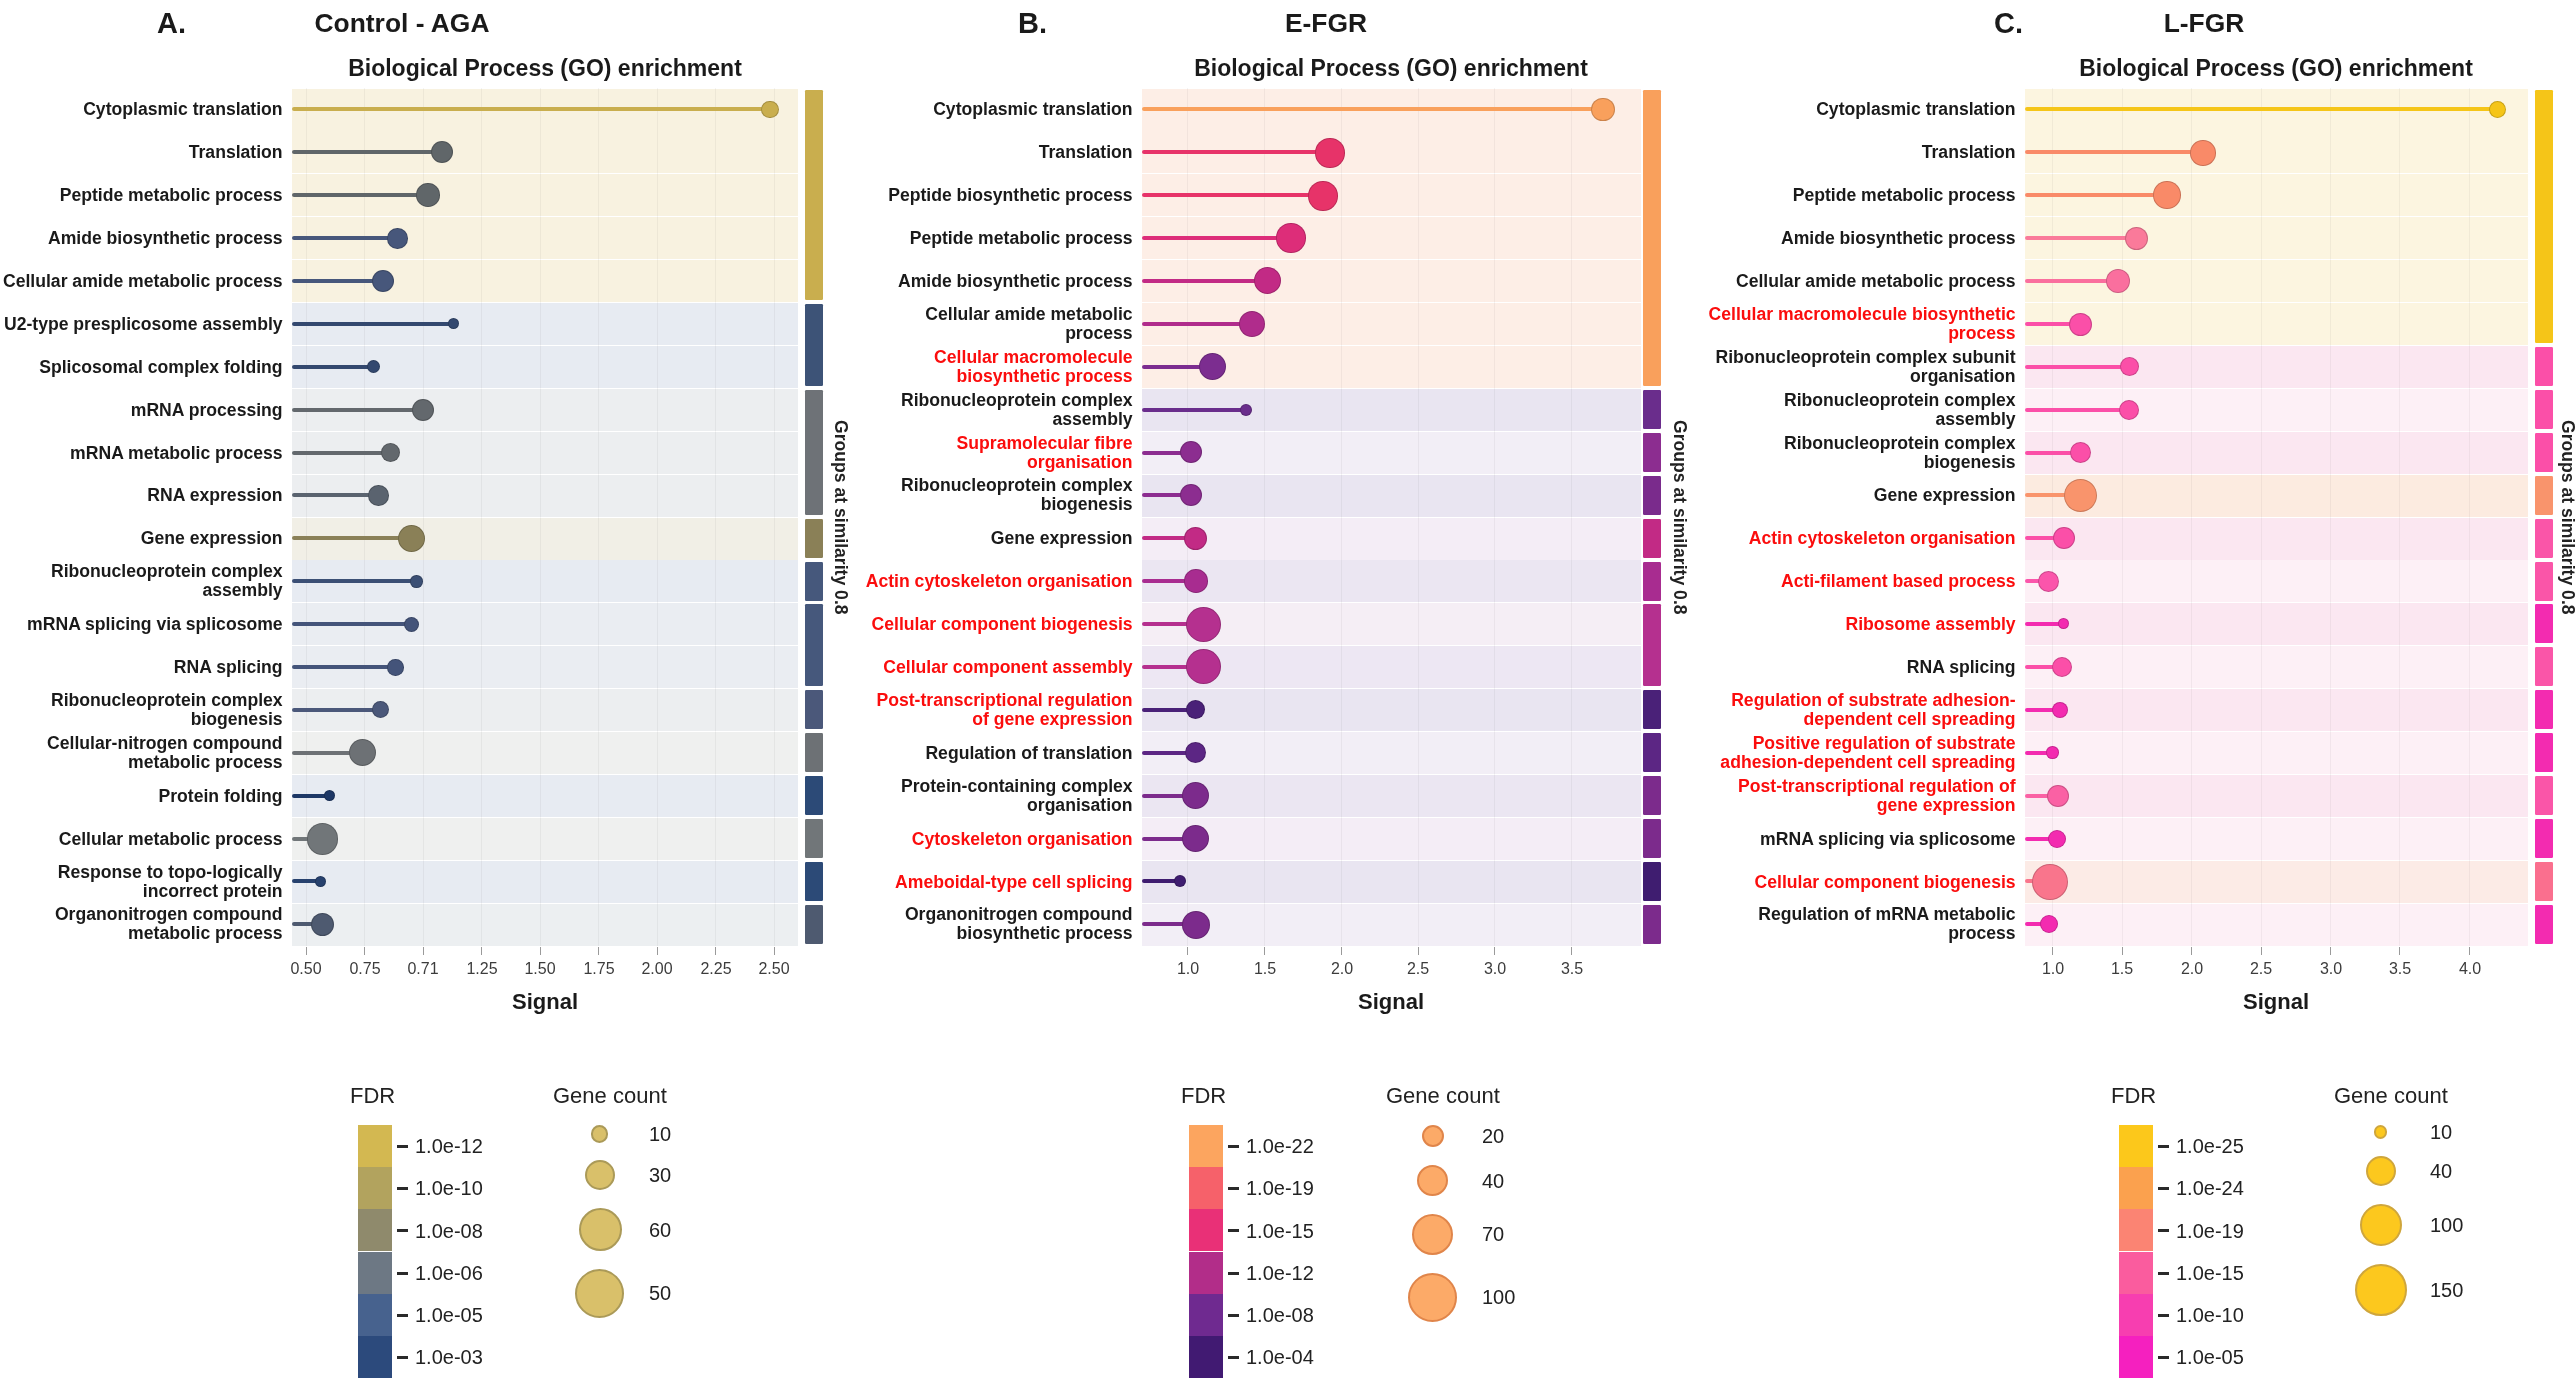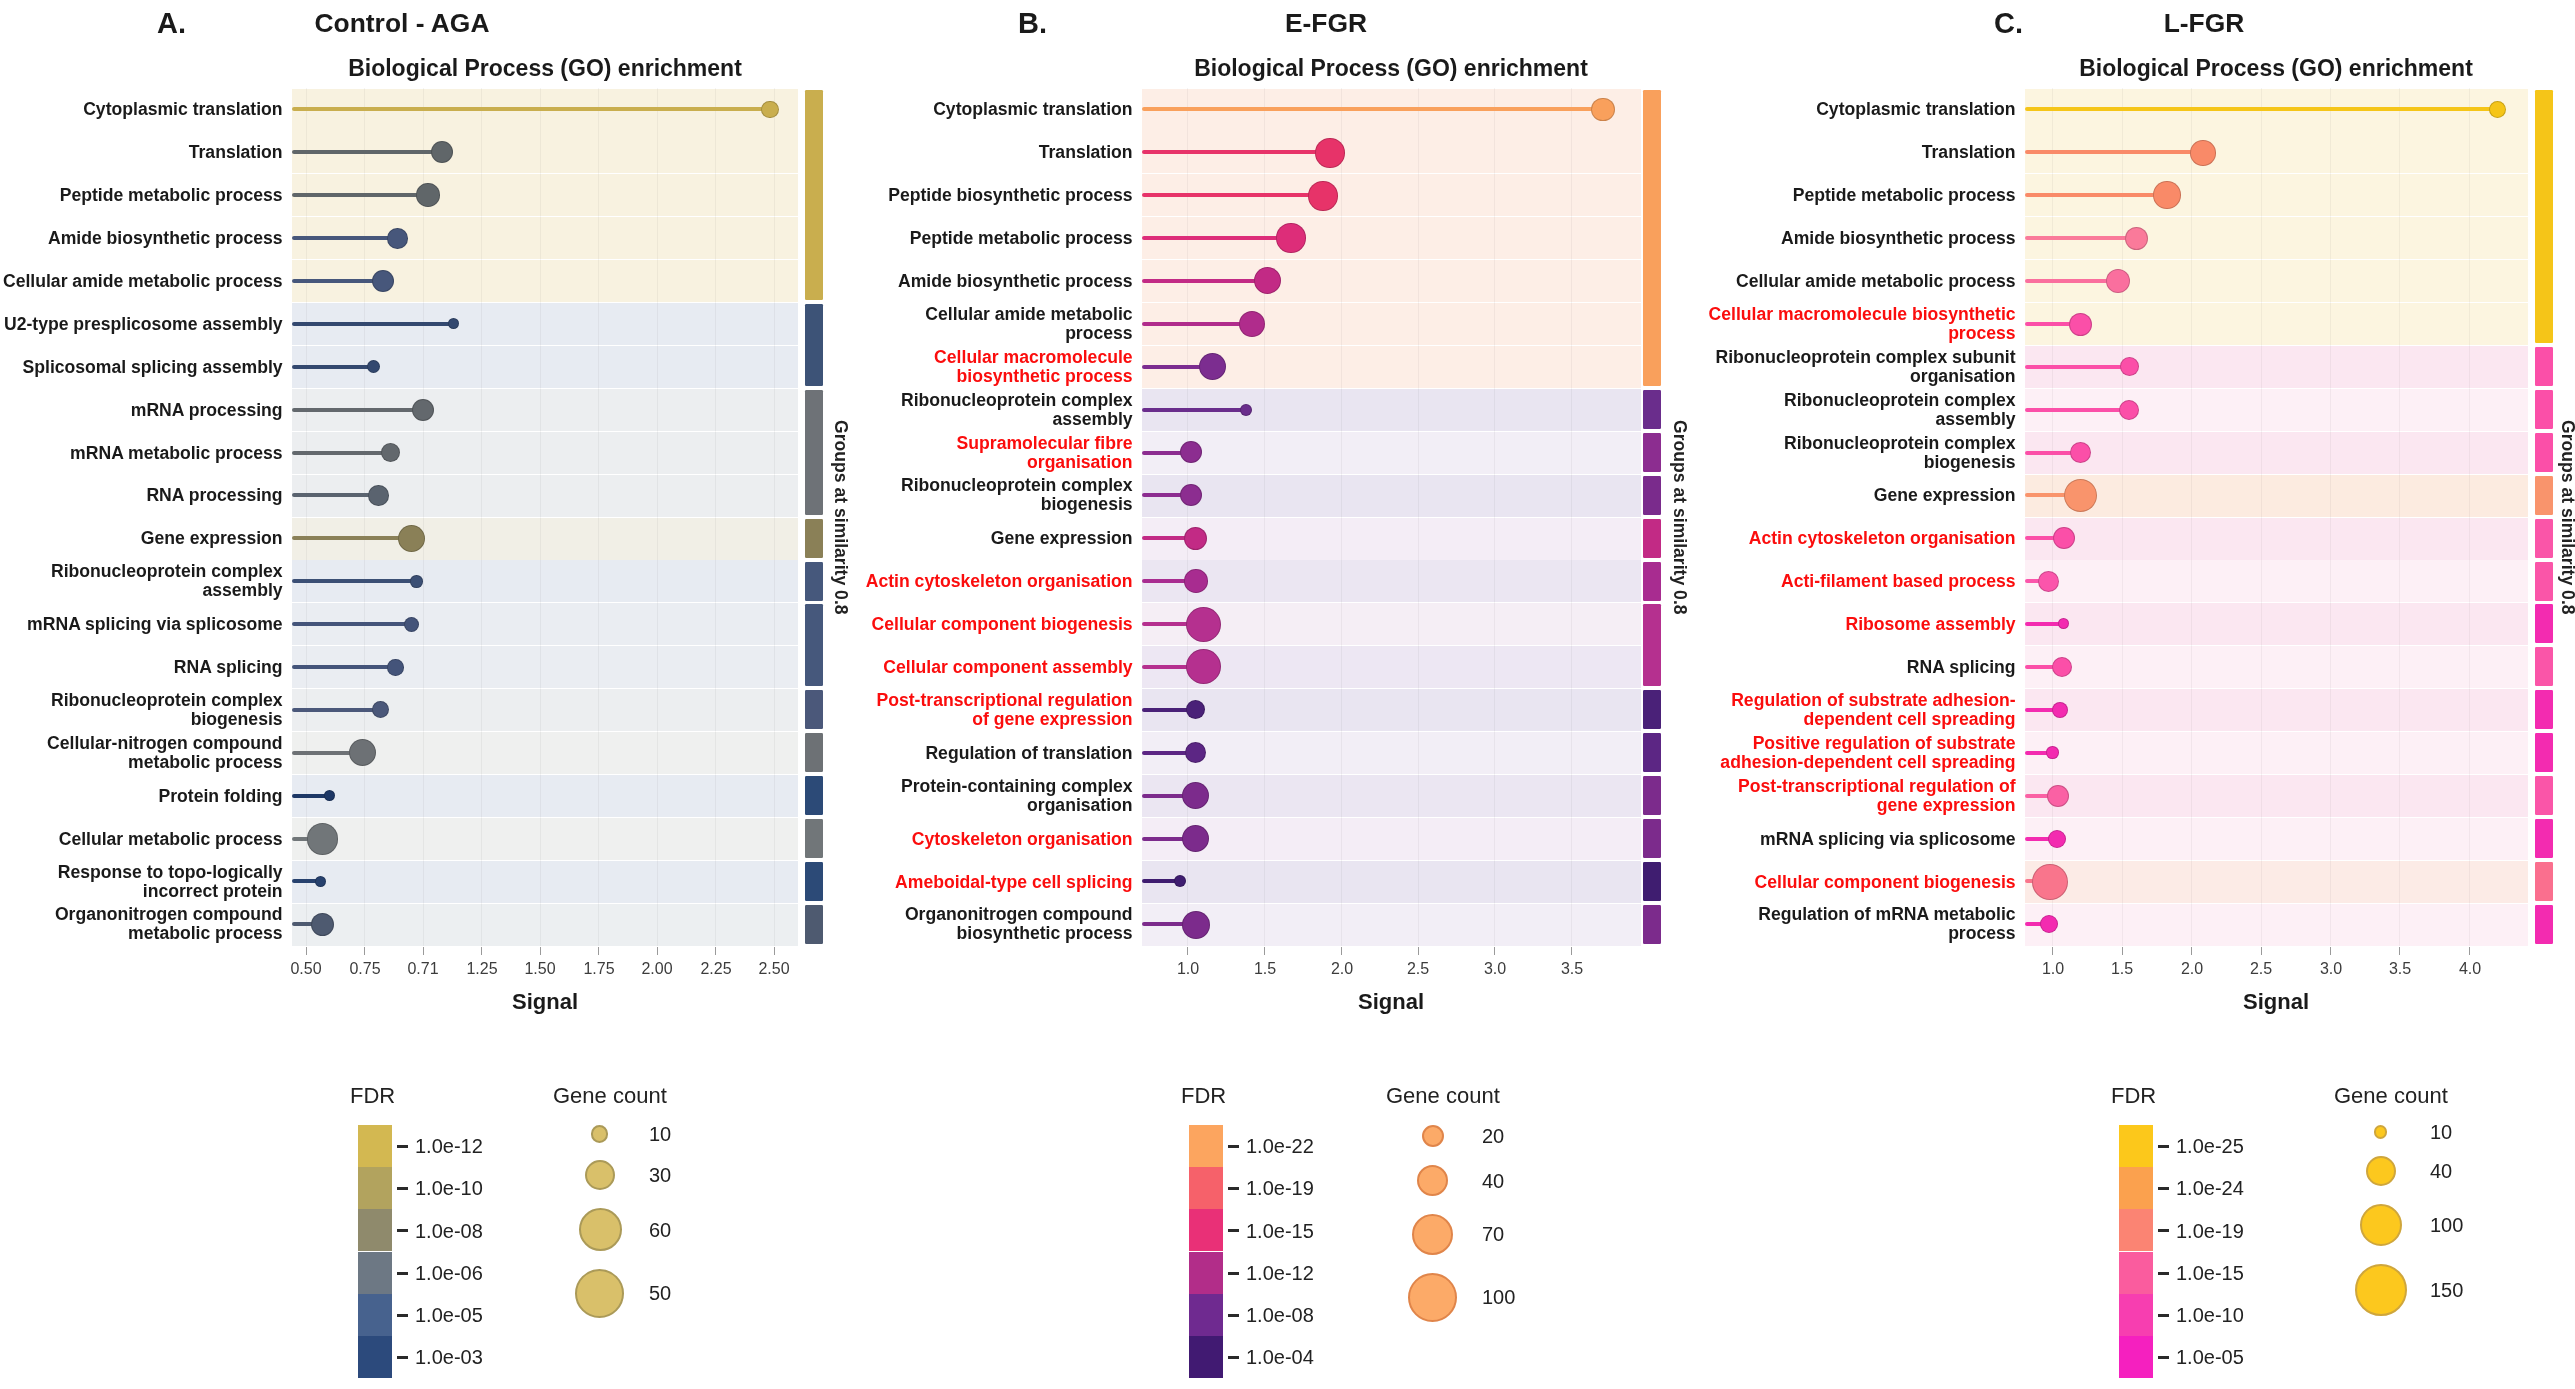--- a/index.html
+++ b/index.html
@@ -64,24 +64,24 @@
   <div class="panel-letter">A.</div>
   <div class="panel-title">Control - AGA</div>
   <div class="chart-title">Biological Process (GO) enrichment</div>
   <div class="labels">
       <div class="row-label" style="top: 21.4px;">Cytoplasmic translation</div>
       <div class="row-label" style="top: 64px;">Translation</div>
       <div class="row-label" style="top: 107px;">Peptide metabolic process</div>
       <div class="row-label" style="top: 150px;">Amide biosynthetic process</div>
       <div class="row-label" style="top: 193px;">Cellular amide metabolic process</div>
       <div class="row-label" style="top: 236px;">U2-type presplicosome assembly</div>
-      <div class="row-label" style="top: 279px;">Splicosomal splicing assembly</div>
+      <div class="row-label" style="top: 279px;">Splicosomal complex folding</div>
       <div class="row-label" style="top: 322px;">mRNA processing</div>
       <div class="row-label" style="top: 365px;">mRNA metabolic process</div>
-      <div class="row-label" style="top: 407px;">RNA processing</div>
+      <div class="row-label" style="top: 407px;">RNA expression</div>
       <div class="row-label" style="top: 450px;">Gene expression</div>
       <div class="row-label" style="top: 493px;">Ribonucleoprotein complex assembly</div>
       <div class="row-label" style="top: 536px;">mRNA splicing via splicosome</div>
       <div class="row-label" style="top: 579px;">RNA splicing</div>
       <div class="row-label" style="top: 622px;">Ribonucleoprotein complex biogenesis</div>
       <div class="row-label" style="top: 665px;">Cellular-nitrogen compound metabolic process</div>
       <div class="row-label" style="top: 708px; padding-left: 8px;">Protein folding</div>
       <div class="row-label" style="top: 751px;">Cellular metabolic process</div>
       <div class="row-label" style="top: 794px;">Response to topo-logically incorrect protein</div>
       <div class="row-label" style="top: 836px;">Organonitrogen compound metabolic process</div>

